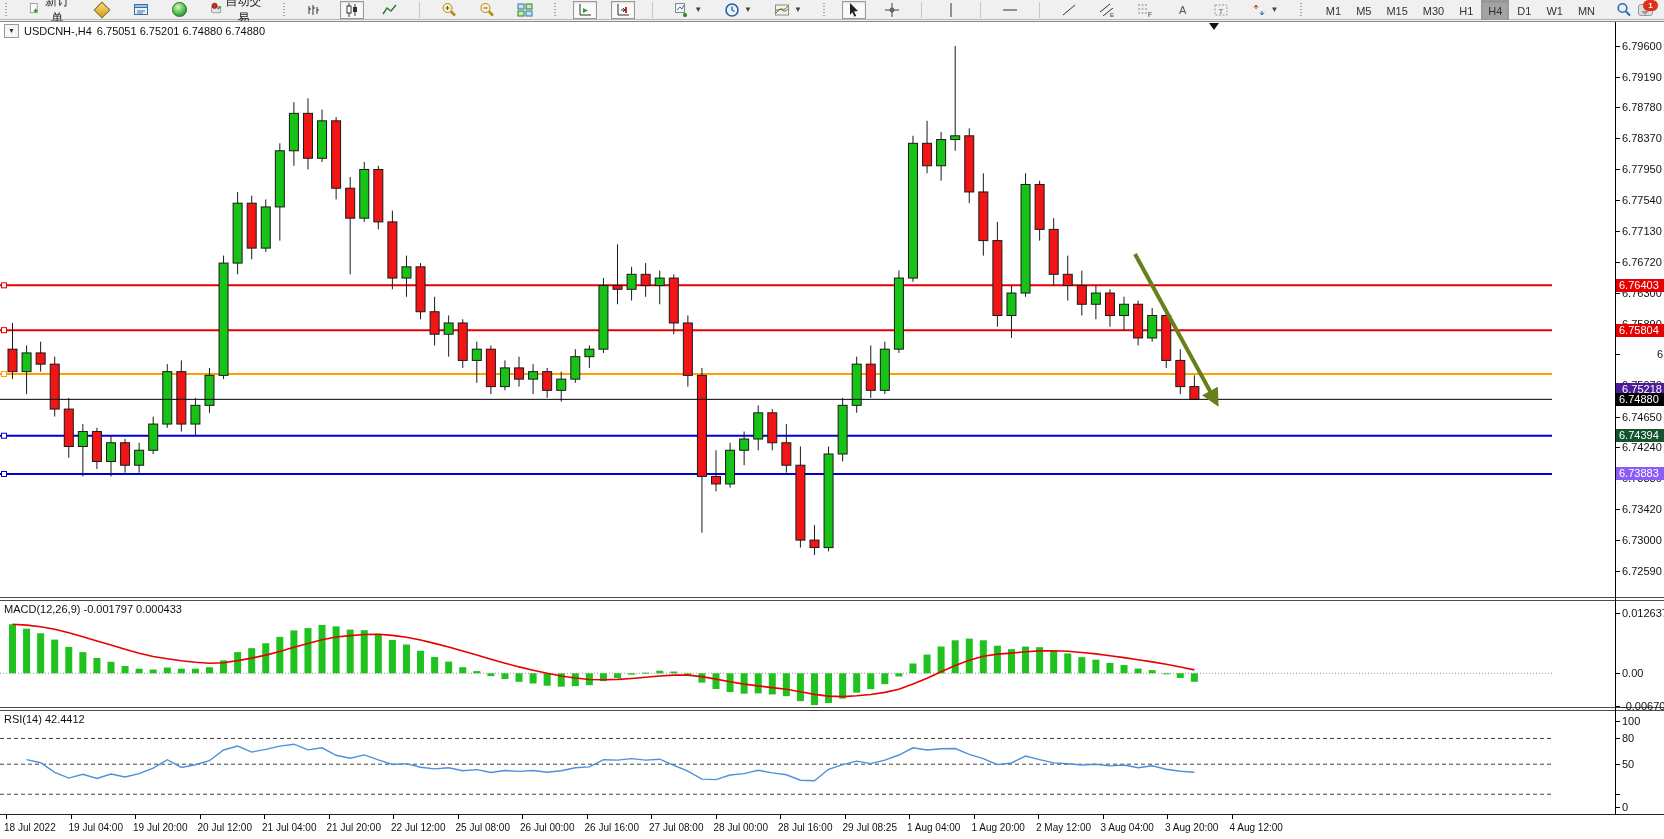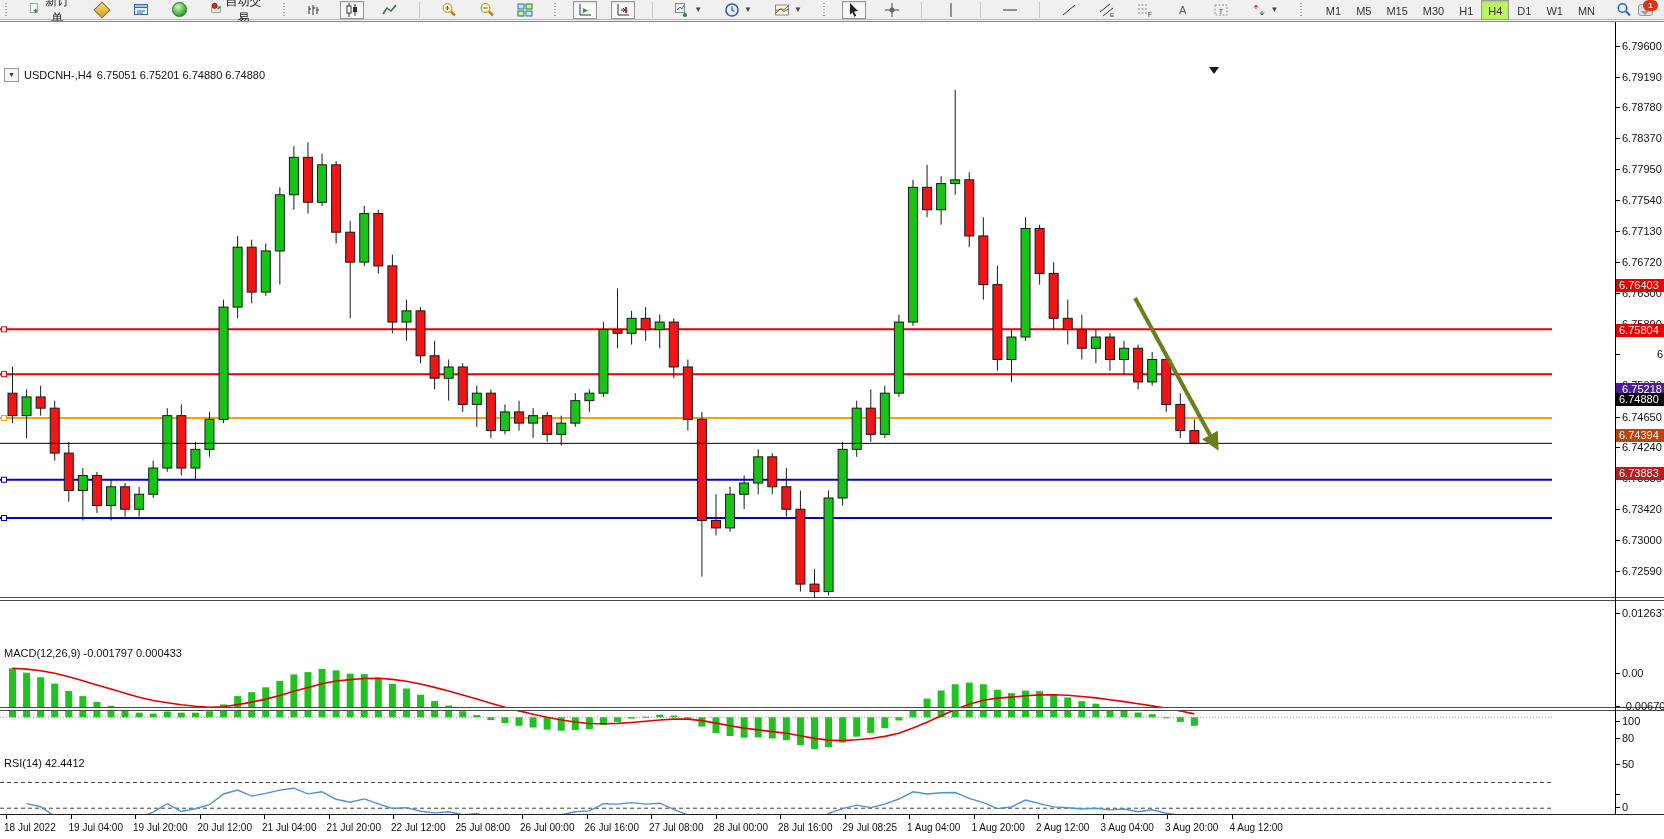--- a/index.html
+++ b/index.html
@@ -16,32 +16,32 @@
   .tb-btn.pressed{border:1px solid #9a9a9a;background:#fafafa;box-shadow:inset 0 1px 2px rgba(0,0,0,.12);}
   .caret{font-size:8px;color:#444;margin-left:1px;}
   .ic{width:16px;height:16px;display:inline-block;vertical-align:middle;}
   .ic svg{display:block}
   .gold-diamond{width:10px;height:10px;margin:3px;transform:rotate(45deg);
     background:linear-gradient(135deg,#f9df7b,#d89a18);border:1px solid #8a6508;}
   .green-orb{width:13px;height:13px;margin:1px;border-radius:50%;border:1px solid #1c6e1c;
     background:radial-gradient(circle at 5px 4px,#d2f7b6,#47b347 60%,#1d7a1d);}
   .tf{height:20px;padding:4px 6px;font-size:11px;color:#333;border:1px solid transparent;background:transparent;
     font-family:"Liberation Sans",sans-serif;}
-  .tf.active{border:1px solid #9a9a9a;background:#bef264;box-shadow:inset 0 1px 2px rgba(0,0,0,.15);}
+  .tf.active{border:1px solid #9a9a9a;background:#a3a3a3;box-shadow:inset 0 1px 2px rgba(0,0,0,.15);}
   .tb-right{margin-left:auto;display:flex;align-items:center;gap:6px;padding-right:6px;}
   .chat-wrap{position:relative;width:18px;height:16px;}
   .chat-bubble{position:absolute;left:0;top:2px;width:13px;height:10px;border-radius:3px;background:#dedede;border:1px solid #9a9a9a;}
   .chat-bubble:after{content:"";position:absolute;left:2px;bottom:-4px;border:4px solid transparent;border-top-color:#9a9a9a;}
   .chat-badge{position:absolute;right:-2px;top:-2px;min-width:11px;height:11px;border-radius:6px;background:#e03118;
     color:#fff;font-size:8px;line-height:11px;text-align:center;padding:0 2px;font-weight:bold;}
 
   
   .chart-window{position:absolute;top:21px;left:0;width:1664px;height:818px;background:#fff;
     border-top:1px solid #8a8a8a;box-sizing:border-box;}
-  .pane{position:absolute;left:0;width:1552px;overflow:hidden;margin-top:44px;}
+  .pane{position:absolute;left:0;width:1552px;overflow:hidden;}
   #paneMain{top:0;height:575px;}
   #paneMacd{top:579px;height:106px;}
   #paneRsi{top:689px;height:103px;}
   .splitter{position:absolute;left:0;width:1664px;height:4px;background:#fff;
     border-top:1px solid #4a4a4a;border-bottom:1px solid #4a4a4a;box-sizing:border-box;}
   #split1{top:575px;} #split2{top:685px;}
   .axis-vline{position:absolute;left:1615px;top:0;width:1px;height:792px;background:#000;}
   .pane-label{position:absolute;left:4px;top:2px;font-size:11px;color:#111;z-index:5;}
   .chart-title{display:flex;align-items:center;gap:5px;}
   .ocp-box{width:13px;height:12px;border:1px solid #9a9a9a;background:#f5f5f5;font-size:7px;line-height:12px;
@@ -689,22 +689,22 @@
         <div class="axis-label" style="top: 710.467px;">80</div>
         <div class="axis-tick" style="top: 742.217px;"></div>
         <div class="axis-label" style="top: 736.217px;">50</div>
         <div class="axis-tick" style="top: 772.258px;"></div>
         <div class="axis-label" style="top: 802px;">15</div>
         <div class="axis-tick" style="top: 785.133px;"></div>
         <div class="axis-label" style="top: 779.133px;">0</div>
         <div class="badge" style="top: 256.817px; background: rgb(230, 0, 0);">6.76403</div>
         <div class="badge" style="top: 301.664px; background: rgb(230, 0, 0);">6.75804</div>
         <div class="badge" style="top: 361px; background: #4c1d95; text-align: center;">6.75218</div>
-        <div class="badge" style="top: 407.23px; background: #c2410c;">6.74394</div>
-        <div class="badge" style="top: 445.489px; background: #b91c1c;">6.73883</div>
+        <div class="badge" style="top: 407.23px; background: #14532d;">6.74394</div>
+        <div class="badge" style="top: 445.489px; background: #8b5cf6;">6.73883</div>
         <div class="badge" style="top: 370.844px; background: rgb(0, 0, 0);">6.74880</div>
       </div>
 
     <div class="time-axis" id="timeAxis">
         <div class="time-tick" style="left: 6px;"></div>
         <div class="time-label" style="left: 4px;">18 Jul 2022</div>
         <div class="time-tick" style="left: 70.5px;"></div>
         <div class="time-label" style="left: 68.5px;">19 Jul 04:00</div>
         <div class="time-tick" style="left: 135px;"></div>
         <div class="time-label" style="left: 133px;">19 Jul 20:00</div>
@@ -728,21 +728,21 @@
         <div class="time-label" style="left: 713.5px;">28 Jul 00:00</div>
         <div class="time-tick" style="left: 780px;"></div>
         <div class="time-label" style="left: 778px;">28 Jul 16:00</div>
         <div class="time-tick" style="left: 844.5px;"></div>
         <div class="time-label" style="left: 842.5px;">29 Jul 08:25</div>
         <div class="time-tick" style="left: 909px;"></div>
         <div class="time-label" style="left: 907px;">1 Aug 04:00</div>
         <div class="time-tick" style="left: 973.5px;"></div>
         <div class="time-label" style="left: 971.5px;">1 Aug 20:00</div>
         <div class="time-tick" style="left: 1038px;"></div>
-        <div class="time-label" style="left: 1036px;">2 Aug 12:00</div>
+        <div class="time-label" style="left: 1036px;">2 May 12:00</div>
         <div class="time-tick" style="left: 1102.5px;"></div>
         <div class="time-label" style="left: 1100.5px;">3 Aug 04:00</div>
         <div class="time-tick" style="left: 1167px;"></div>
         <div class="time-label" style="left: 1165px;">3 Aug 20:00</div>
         <div class="time-tick" style="left: 1231.5px;"></div>
         <div class="time-label" style="left: 1229.5px;">4 Aug 12:00</div>
       </div>
   </div>
 </div>
 

